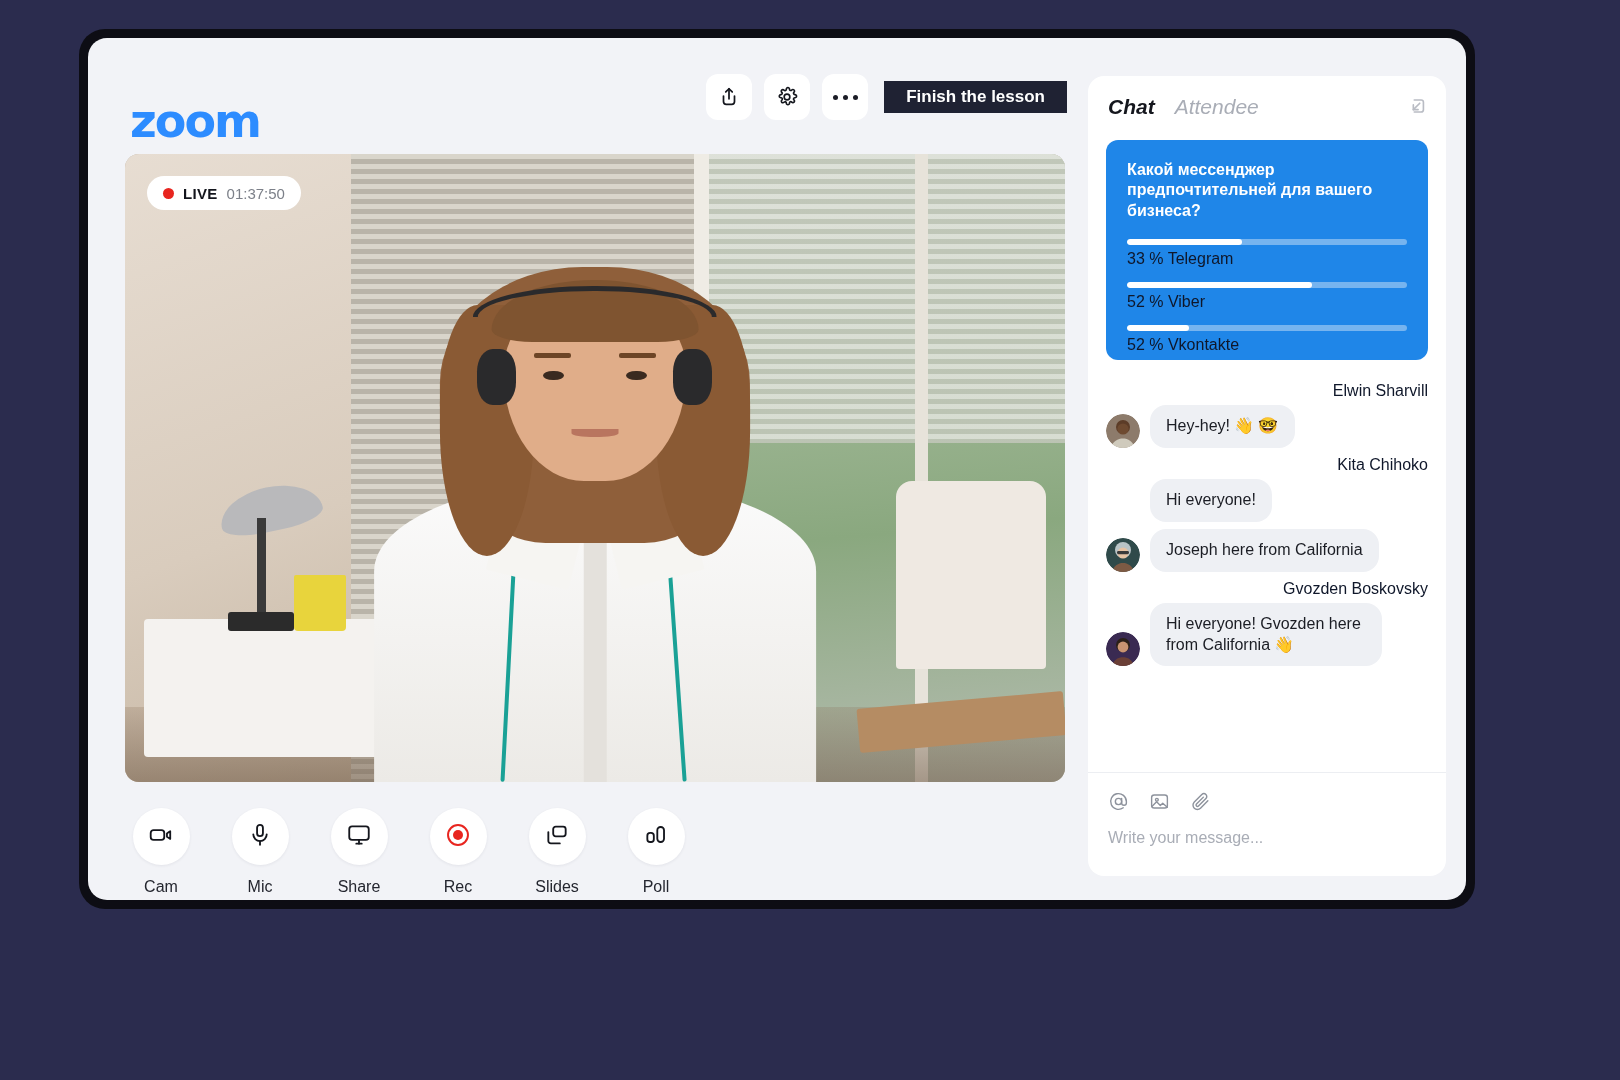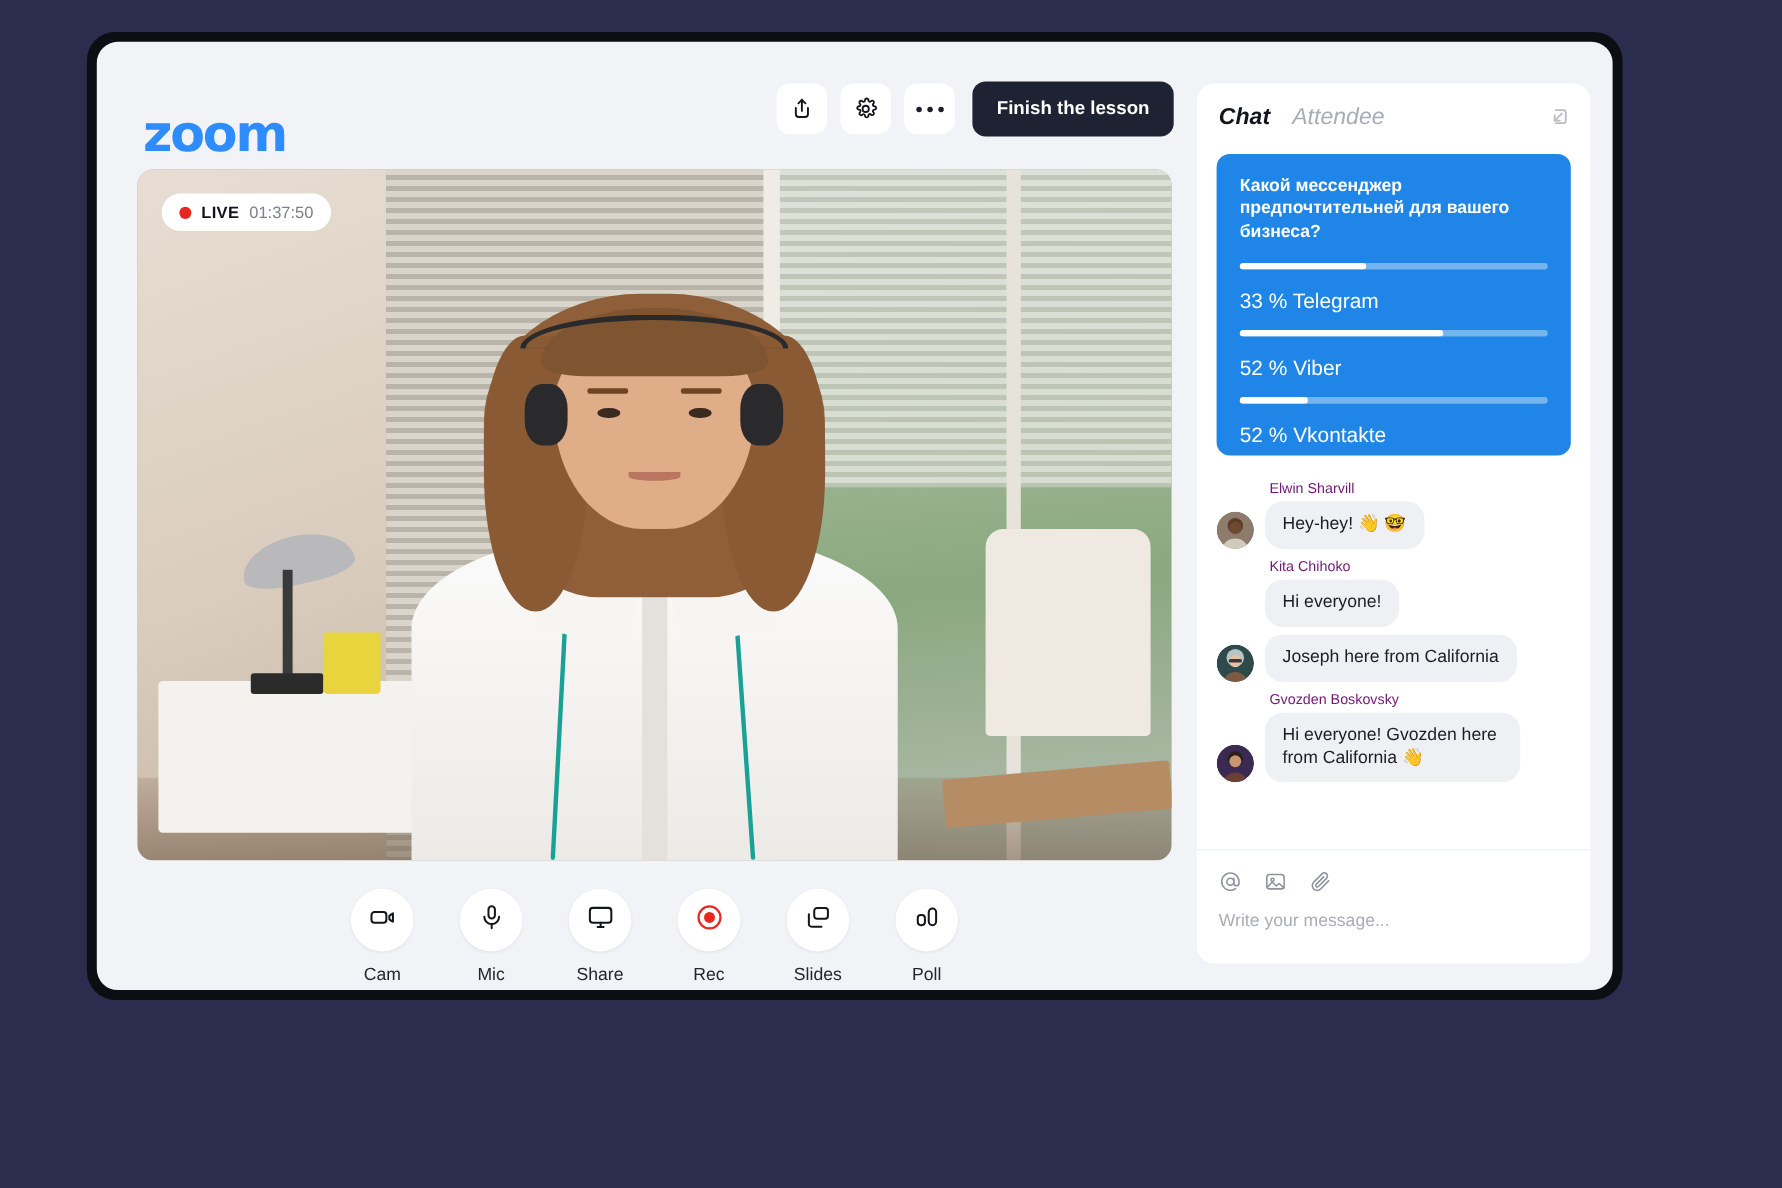--- a/index.html
+++ b/index.html
@@ -47,21 +47,21 @@
   }
   .iconbtn {
     width: 46px; height: 46px; border-radius: 12px; background: #ffffff;
     display: flex; align-items: center; justify-content: center;
     cursor: pointer; border: none;
   }
   .iconbtn svg { display: block; }
   .dots { display: flex; gap: 5px; }
   .dots i { width: 5px; height: 5px; border-radius: 50%; background: #1b1d26; display: block; }
   .finishbtn {
-    height: 50px; padding: 0 22px; border-radius: 12px;
+    height: 32px; padding: 0 22px; border-radius: 0;
     background: #1f2233; color: #ffffff;
     font-size: 17px; font-weight: bold;
     display: flex; align-items: center; justify-content: center;
     cursor: pointer; border: none; margin-left: 4px;
     font-family: "Liberation Sans", sans-serif;
   }
 
   
   .videowrap {
     position: absolute; left: 37px; top: 116px;
@@ -157,21 +157,21 @@
     display: flex; align-items: center; gap: 9px;
     font-size: 15px;
   }
   .livedot { width: 11px; height: 11px; border-radius: 50%; background: #e8251f; }
   .livetxt { font-weight: bold; color: #13151c; letter-spacing: .3px; }
   .livetime { color: #7c8089; }
 
   
   .toolbar {
     position: absolute; left: 37px; top: 770px; width: 940px;
-    display: flex; justify-content: center; gap: 27px;
+    display: flex; gap: 27px;
   }
   .tool { width: 72px; display: flex; flex-direction: column; align-items: center; cursor: pointer; }
   .toolcircle {
     width: 57px; height: 57px; border-radius: 50%; background: #ffffff;
     display: flex; align-items: center; justify-content: center;
     box-shadow: 0 1px 3px rgba(30,35,60,.07);
   }
   .toollabel { margin-top: 13px; font-size: 16px; color: #24262f; }
 
   
@@ -192,24 +192,24 @@
 
   .pollcard {
     margin: 2px 18px 0 18px; background: #1f86e8;
     border-radius: 12px; padding: 20px 21px 6px 21px; color: #fff;
   }
   .pollq { font-size: 16px; font-weight: bold; line-height: 1.28; }
   .polllist { margin-top: 18px; }
   .pollrow + .pollrow { margin-top: 14px; }
   .polltrack { height: 6px; border-radius: 4px; background: #76b4ef; overflow: hidden; }
   .pollfill { height: 100%; border-radius: 4px; background: #ffffff; }
-  .polllabel { margin-top: 19px; font-size: 19px; color: #ffffff; }
+  .polllabel { margin-top: 5px; font-size: 16px; color: #0f172a; }
 
   .msgs { padding: 14px 18px 0 18px; }
-  .msgname { font-size: 13px; color: #701a75; margin: 8px 0 5px 48px; }
+  .msgname { font-size: 16px; color: #0f172a; margin: 8px 0 5px 48px; text-align: right; }
   .msgrow { display: flex; align-items: flex-end; gap: 10px; margin-bottom: 7px; }
   .msgrow.right { justify-content: flex-end; }
   .avatar { width: 34px; height: 34px; border-radius: 50%; flex: 0 0 34px; overflow: hidden; }
   .avatar.spacer { background: transparent; }
   .bubble {
     background: #eef0f4; color: #1b1d24;
     border-radius: 16px; padding: 11px 16px;
     font-size: 16px; line-height: 1.3; max-width: 232px;
   }
   .bubble.own { background: #c9e7d7; }

